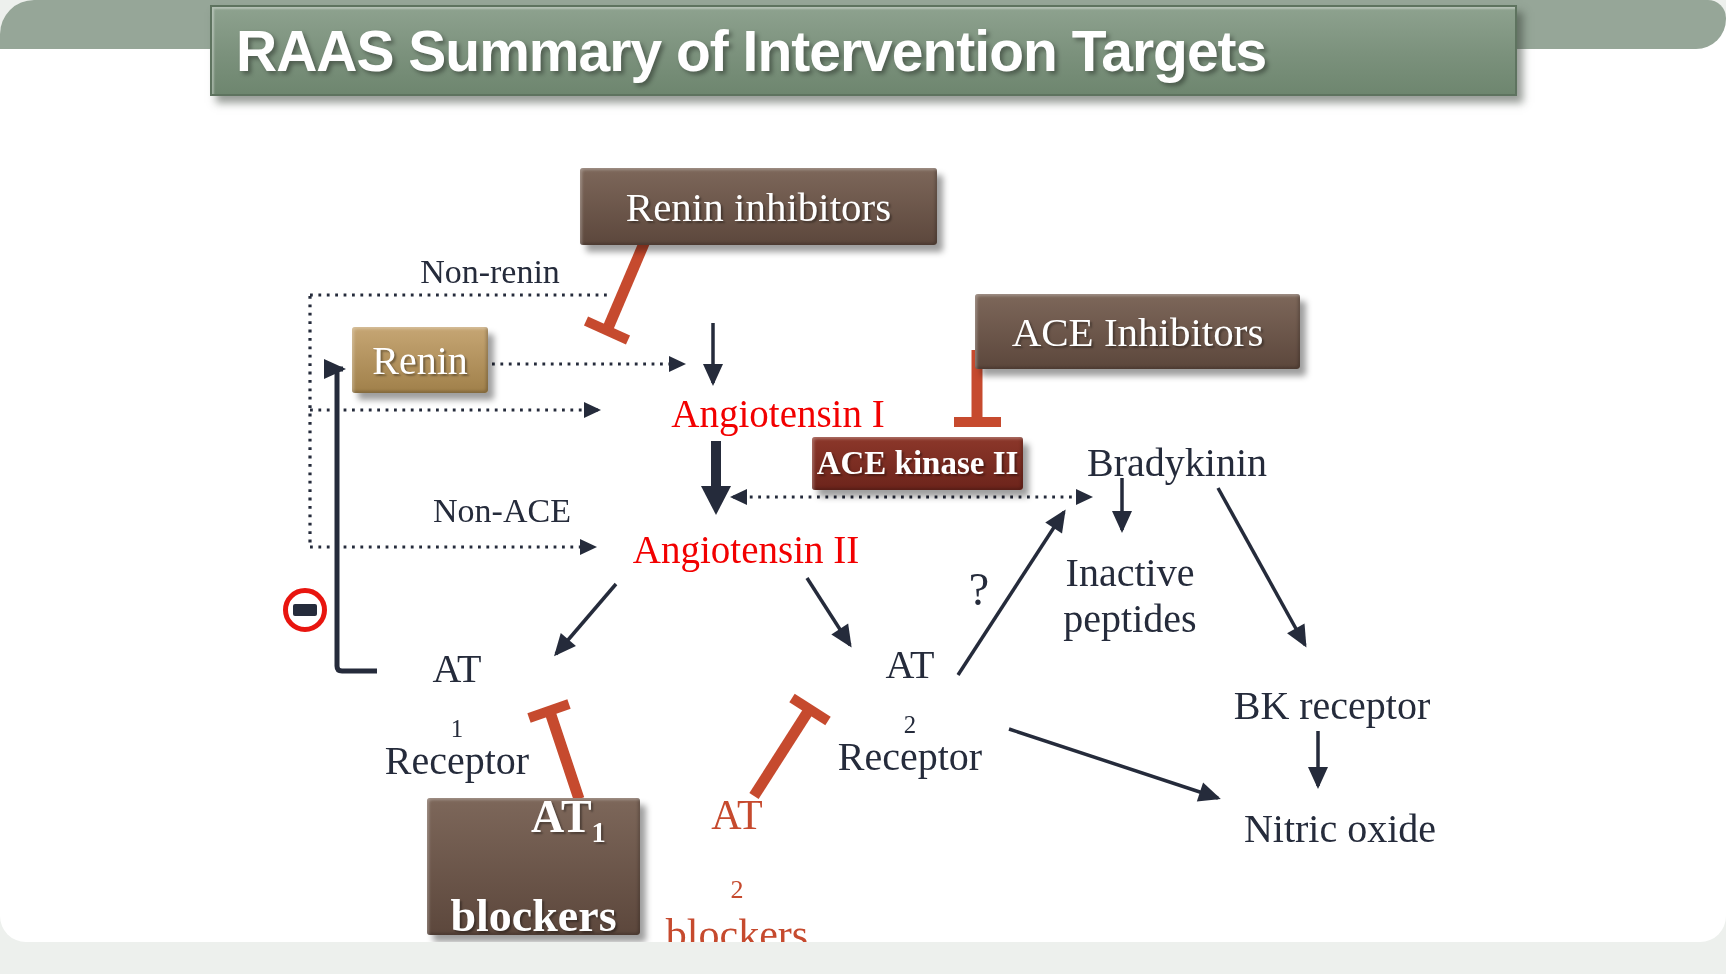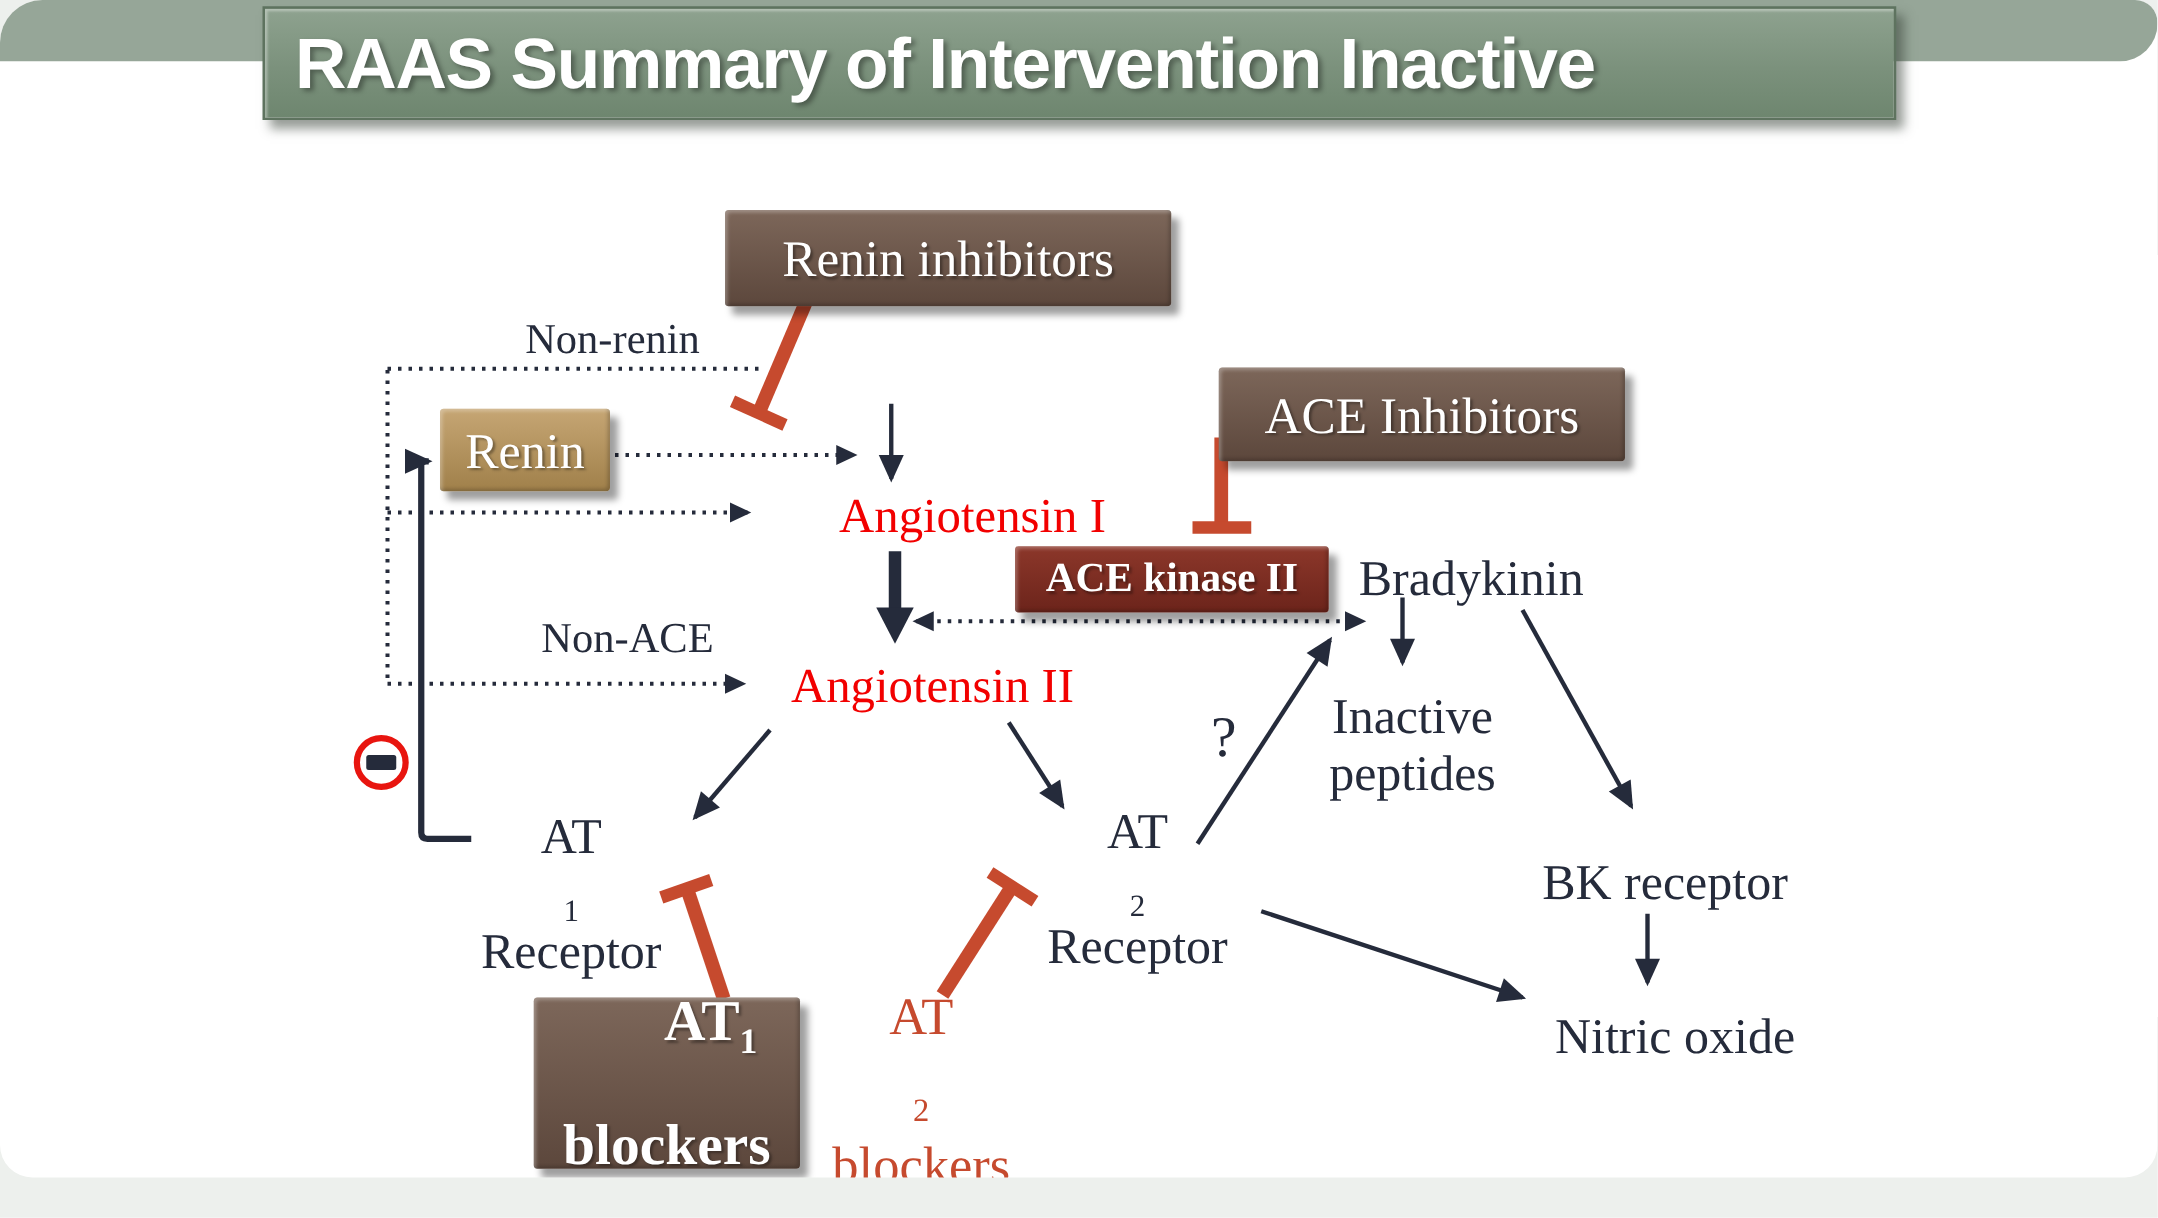--- a/index.html
+++ b/index.html
@@ -40,21 +40,21 @@
        align-items:center;justify-content:center;}
   #at1-blockers .l1{margin-left:70px;}
 </style>
 </head>
 <body>
 
 <div id="stage">
   <div class="slide">
     <div class="top-strip"></div>
     <div class="title-box">
-      <span>RAAS Summary of Intervention Inactive</span>
+      <span>RAAS Summary of Intervention Targets</span>
     </div>
 
     <svg class="wires" width="1726" height="974" viewBox="0 0 1726 974">
       <defs>
         <marker id="mA" markerUnits="userSpaceOnUse" markerWidth="26" markerHeight="24" refX="20" refY="11" orient="auto">
           <path d="M1,1 L23,11 L1,21 Z" fill="#252b3b"></path>
         </marker>
         <marker id="mD" markerUnits="userSpaceOnUse" markerWidth="20" markerHeight="18" refX="15" refY="9" orient="auto">
           <path d="M1,1 L18,9 L1,17 Z" fill="#252b3b"></path>
         </marker>
@@ -107,21 +107,21 @@
     </div>
 
     <div class="box brown" style="left:975px;top:272px;width:325px;height:75px;font-size:41px;margin-top:22px;">
       <span>ACE Inhibitors</span>
     </div>
 
     <div class="box tan" style="left:352px;top:327px;width:136px;height:66px;font-size:40px;">
       <span>Renin</span>
     </div>
 
-    <div class="box maroon" style="left:812px;top:437px;width:251px;height:53px;font-size:33px;font-weight:bold;">
+    <div class="box maroon" style="left:812px;top:437px;width:211px;height:53px;font-size:33px;font-weight:bold;">
       <span>ACE kinase II</span>
     </div>
 
     <div class="box brown" id="at1-blockers" style="left:427px;top:798px;width:213px;height:137px;gap:40px;">
       <span class="l1"><span>AT</span><sub>1</sub></span>
       <span class="l2">blockers</span>
     </div>
 
     <div class="lbl sm" style="left:490px;top:272px;">Non-renin</div>
 

